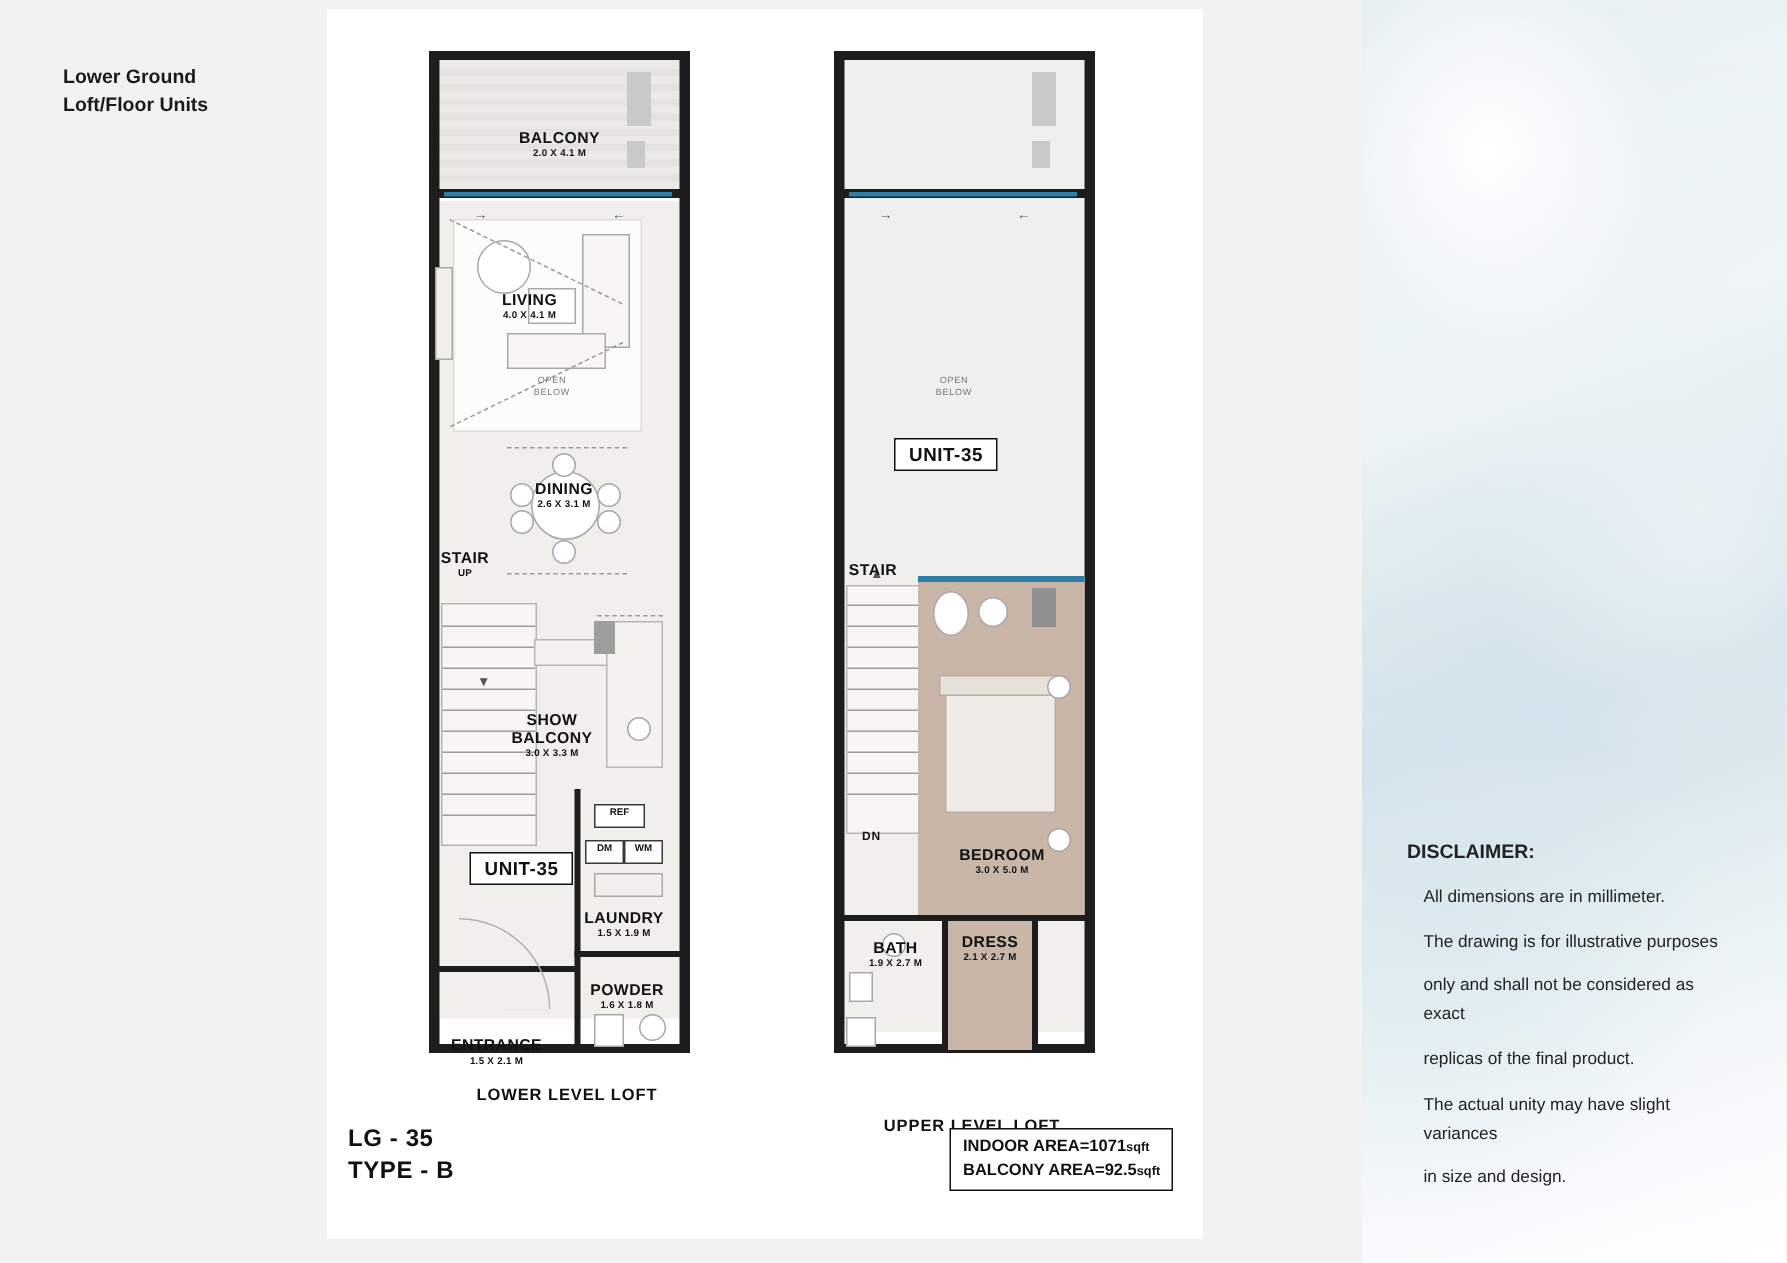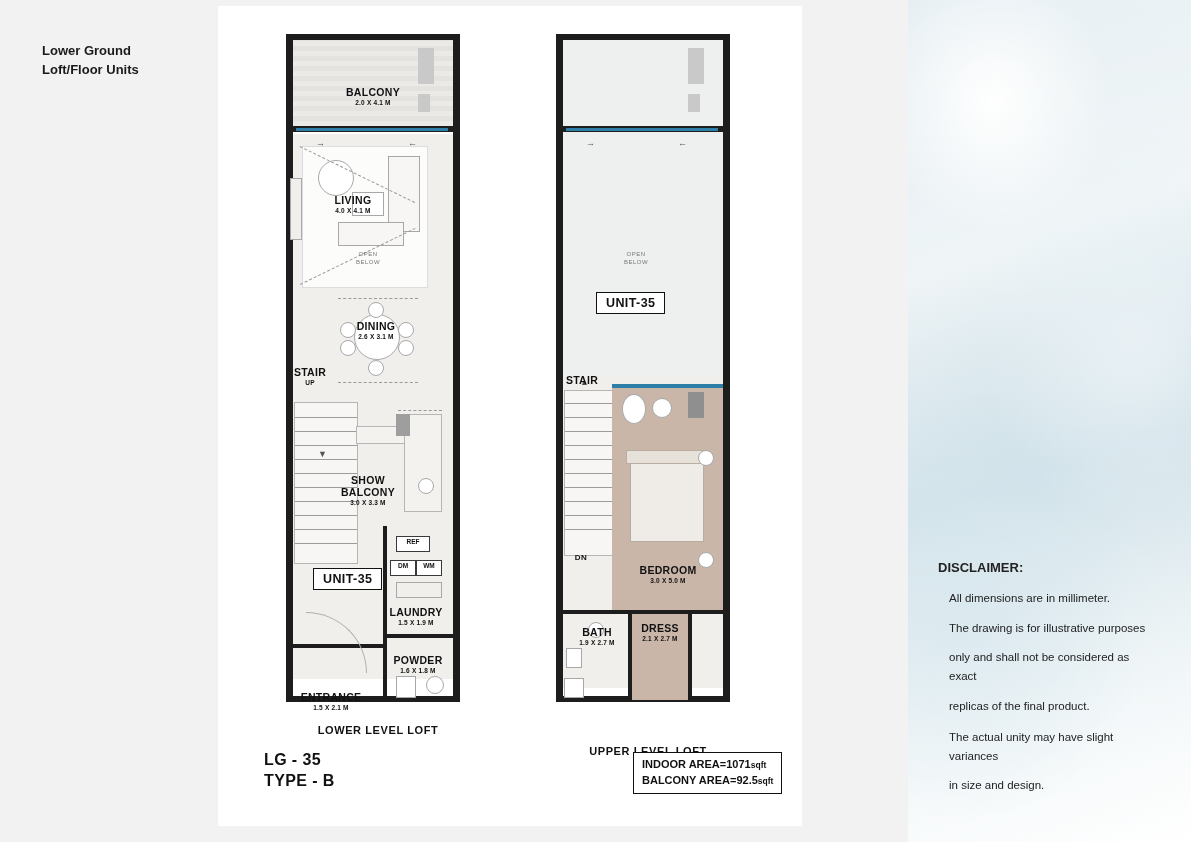--- a/index.html
+++ b/index.html
@@ -284,21 +284,21 @@
     </div>
     <div class="lbl" style="left:82px;top:596px;width:60px;">
       <div class="nm">DRESS</div>
       <div class="dim">2.1 X 2.7 M</div>
     </div>
   </div>
 
   <div class="caption" style="left:60px;top:718px;width:200px;">LOWER LEVEL LOFT</div>
   <div class="caption" style="left:330px;top:739px;width:200px;">UPPER LEVEL LOFT</div>
 
-  <div class="title-left" style="left:14px;bottom:34px;margin-left:32px;">
+  <div class="title-left" style="left:14px;bottom:34px;">
     <div>LG - 35</div>
     <div>TYPE - B</div>
   </div>
 
   <div class="areabox" style="left:415px;bottom:32px;">
     <div>
       <span>INDOOR AREA=1071</span><span class="sub">sqft</span>
     </div>
     <div>
       <span>BALCONY AREA=92.5</span><span class="sub">sqft</span>

